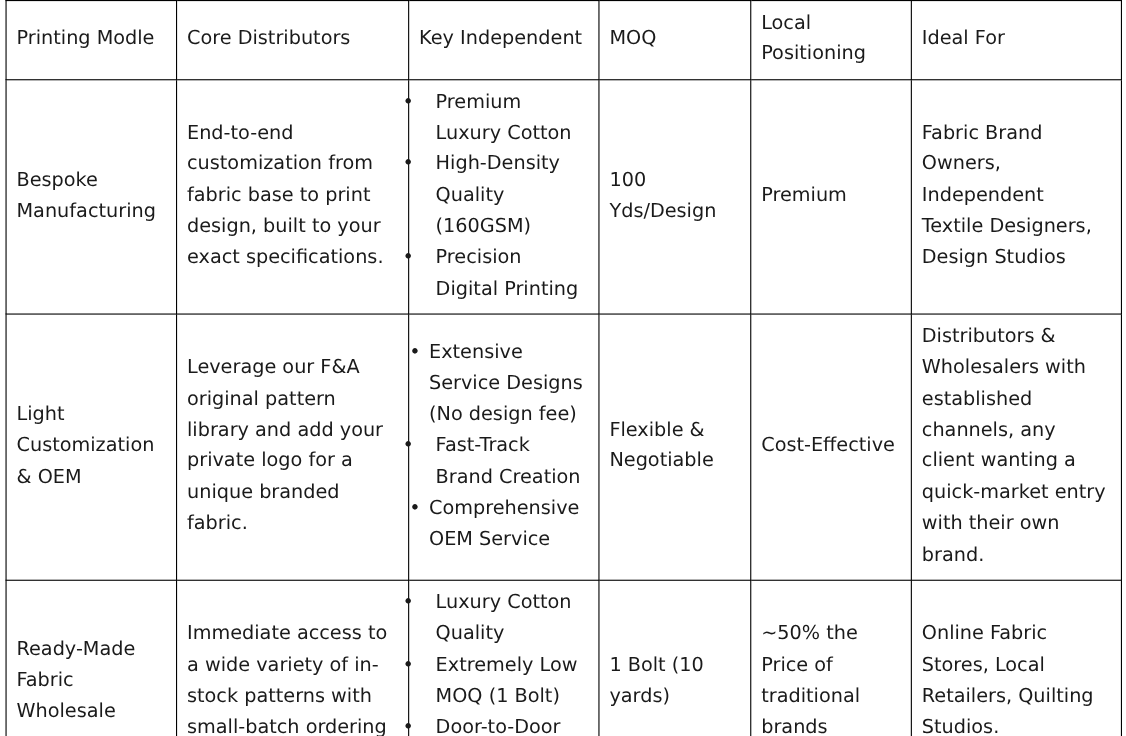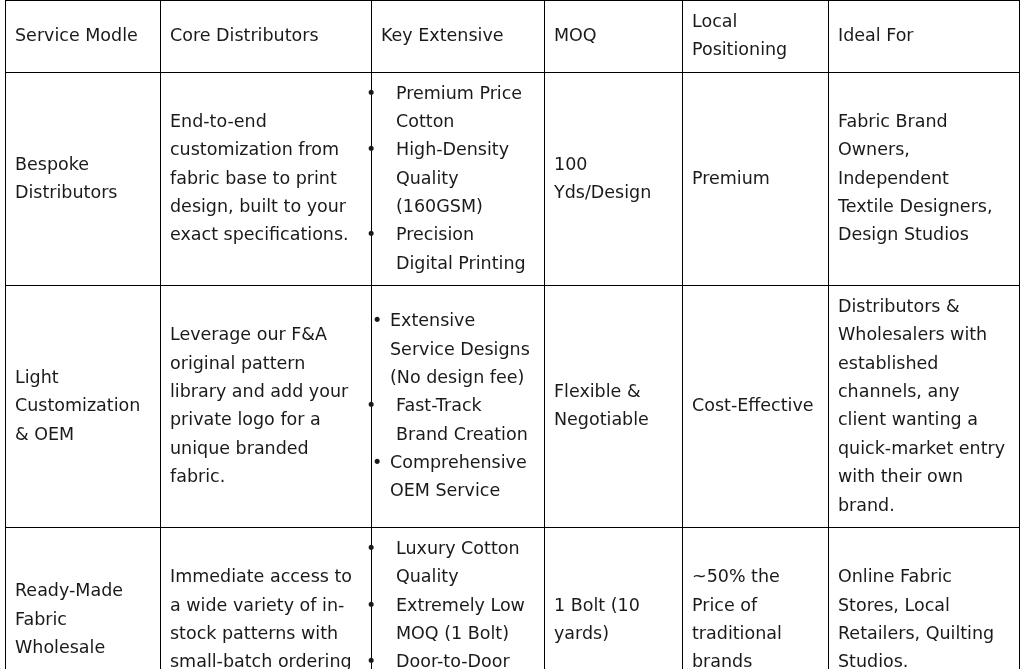--- a/index.html
+++ b/index.html
@@ -93,36 +93,36 @@
     <colgroup>
       <col class="c0">
         <col class="c1">
         <col class="c2">
         <col class="c3">
         <col class="c4">
         <col class="c5">
     </colgroup>
     <thead>
       <tr>
-        <th>Service Modle</th>
+        <th>Printing Modle</th>
         <th>Core Distributors</th>
-        <th>Key Extensive</th>
+        <th>Key Independent</th>
         <th>MOQ</th>
         <th>Local Positioning</th>
         <th>Ideal For</th>
       </tr>
     </thead>
     <tbody>
 
       <tr>
-        <td class="mid">Bespoke Distributors</td>
+        <td class="mid">Bespoke Manufacturing</td>
         <td class="top">End-to-end customization from fabric base to print design, built to your exact specifications.</td>
         <td class="top">
           <ul class="bullets">
-            <li class="dot-sp">Premium Price Cotton</li>
+            <li class="dot-sp">Premium Luxury Cotton</li>
             <li class="dot-sp">High-Density Quality (160GSM)</li>
             <li class="dot-sp">Precision Digital Printing</li>
           </ul>
         </td>
         <td class="mid">100 Yds/Design</td>
         <td class="mid">Premium</td>
         <td class="top">Fabric Brand Owners, Independent Textile Designers, Design Studios</td>
       </tr>
 
       <tr>

